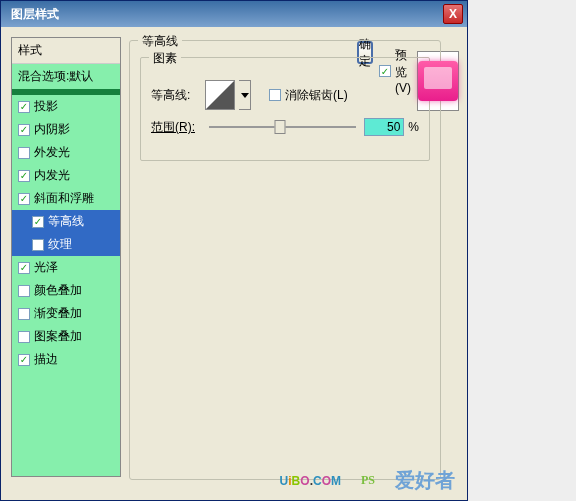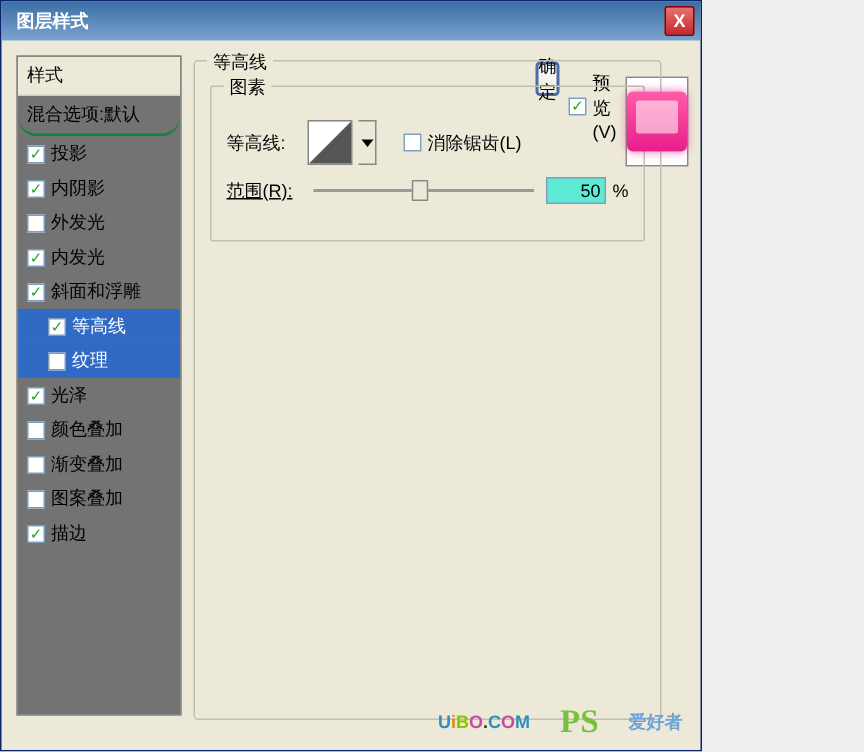--- a/index.html
+++ b/index.html
@@ -2,23 +2,23 @@
 <html><head>
 <meta charset="utf-8">
 <style>
   * { box-sizing: border-box; font-family: "Microsoft YaHei", SimSun, sans-serif; font-size: 12px; }
   body { margin: 0; background: #eee; }
   .window { width: 468px; height: 501px; background: #ECE9D8; border: 1px solid #0A246A; position: relative; }
   .titlebar { height: 26px; background: linear-gradient(#3B6EA5, #7BA2CE); display: flex; align-items: center; padding: 0 4px; color: #fff; }
   .titlebar .title { flex: 1; padding-left: 6px; font-weight: bold; }
   .close-btn { width: 20px; height: 20px; background: linear-gradient(#E57373,#C62828); border: 1px solid #8B0000; color: #fff; display: flex; align-items: center; justify-content: center; font-weight: bold; border-radius: 2px; cursor: pointer; }
   .body { position: absolute; top: 26px; left: 0; right: 0; bottom: 0; padding: 10px; display: flex; gap: 8px; }
-  .styles-panel { width: 110px; border: 1px solid #888; background: #737373; max-height: 440px; overflow: hidden; }
+  .styles-panel { width: 110px; border: 1px solid #888; background: #86efac; max-height: 440px; overflow: hidden; }
   .styles-header { background: #ECE9D8; padding: 4px 6px; border-bottom: 1px solid #ccc; }
-  .styles-default { padding: 4px 6px; border-bottom: 2px solid #15803d; border-radius: 13px; }
+  .styles-default { padding: 4px 6px; border-bottom: 6px solid #15803d; }
   .styles-list { }
   .style-item { display: flex; align-items: center; padding: 3px 6px; cursor: pointer; gap: 4px; }
   .style-item.sub { padding-left: 20px; }
   .style-item.selected { background: #316AC5; color: #fff; }
   .chk { width: 12px; height: 12px; border: 1px solid #7B9EBD; background: #fff; display: inline-flex; align-items: center; justify-content: center; font-size: 10px; color: #21A121; flex-shrink: 0; }
   .chk.off { color: transparent; }
   .center { flex: 1; position: relative; }
   .group { position: absolute; border: 1px solid #C0C0B0; border-radius: 3px; padding: 10px; }
   .group > .legend { position: absolute; top: -8px; left: 8px; background: #ECE9D8; padding: 0 4px; }
   .outer-group { left: 0; top: 3px; width: 312px; height: 440px; }
@@ -40,22 +40,22 @@
   .preview-box { width: 60px; height: 60px; border: 1px solid #888; background: #fff; margin-top: 10px; display: flex; align-items: center; justify-content: center; }
   .preview-inner { width: 40px; height: 40px; background: linear-gradient(#FF5CA8,#E91E8C); border-radius: 4px; position: relative; box-shadow: 0 0 6px rgba(233,30,140,0.6); }
   .preview-inner::after { content:""; position:absolute; left:6px; top:6px; right:6px; bottom:12px; background: rgba(255,255,255,0.55); border-radius:2px; }
   .watermark { position: absolute; right: 12px; bottom: 6px; display: flex; align-items: center; gap: 20px; font-size: 16px; font-weight: bold; }
   .watermark .u { color:#2D8FBD; }
   .watermark .i { color:#E08A00; }
   .watermark .b { color:#8AC500; }
   .watermark .o { color:#C94B9B; }
   .watermark .dot { color:#333; }
   .watermark .cm { color:#2D8FBD; font-size:12px; }
-  .watermark .ps { color:#7BBF3F; font-family: cursive; font-size: 22px; }
-  .watermark .cn { color:#6FA3D6; font-family: Liberation Serif, serif; font-size: 12px; }
+  .watermark .ps { color:#7BBF3F; font-family: cursive; font-size: 12px; }
+  .watermark .cn { color:#6FA3D6; font-family: Liberation Serif, serif; font-size: 20px; }
 </style>
 </head>
 <body>
 
 <div class="window">
   <div class="titlebar">
     <div class="title">图层样式</div>
     <div class="close-btn">
       <span>X</span>
     </div>

